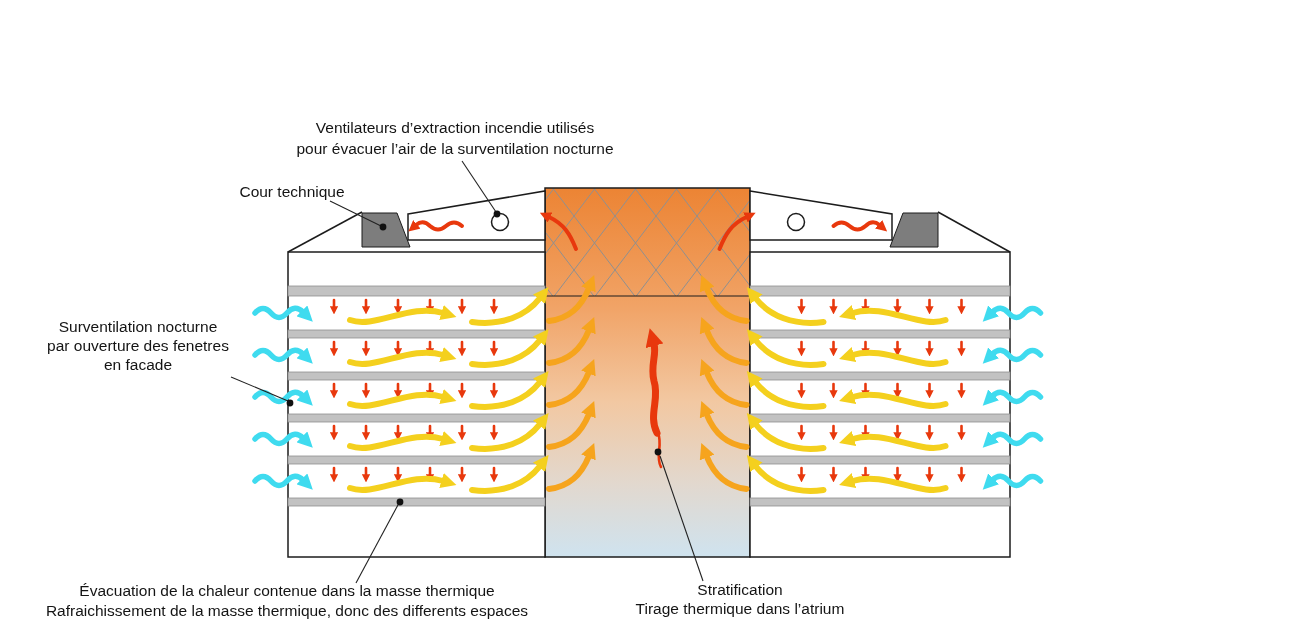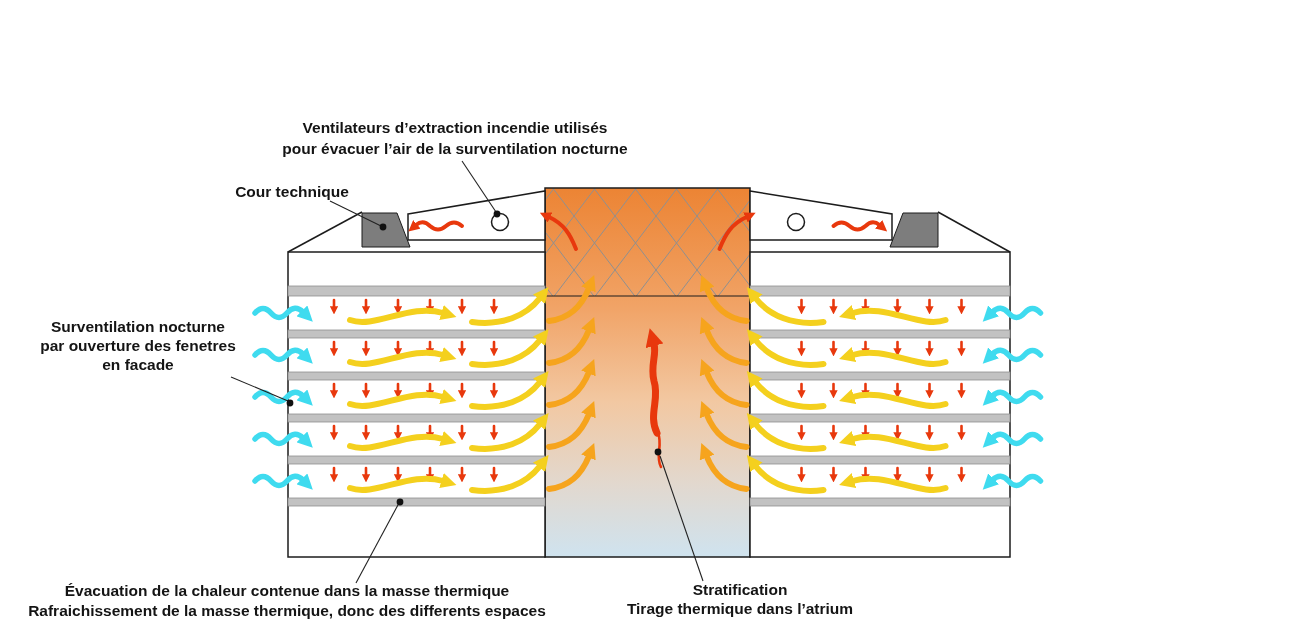--- a/index.html
+++ b/index.html
@@ -1,17 +1,17 @@
 <!DOCTYPE html>
 <html style="--fresh_air: #3fdbef; --warm_air: #f4d01e; --rising_air: #f6a41d; --heat: #e8380d; --atrium_top: #ec8434; --atrium_bottom: #cfe3ef; --slab: #c2c2c2; --structure: #7d7d7d; --outline: #1c1c1c;"><head>
 <meta charset="utf-8">
 <style>
   html,body{margin:0;padding:0;background:#fff;}
   .stage{position:relative;width:1300px;height:636px;background:#fff;overflow:hidden;
-         font-family:"Liberation Sans",sans-serif;font-weight:bold;}
+         font-family:"Liberation Sans",sans-serif;}
   svg{display:block;}
   svg text{font-family:"Liberation Sans",sans-serif;font-size:15.5px;fill:#141414;}
 
   .outline-shape{fill:#ffffff;stroke:var(--outline);stroke-width:1.5;}
   .oline{fill:none;stroke:var(--outline);stroke-width:1.5;}
   .oline-thin{fill:none;stroke:var(--outline);stroke-width:1;}
   .slab{fill:var(--slab);stroke:#8f8f8f;stroke-width:0.8;}
   .dark-wedge{fill:var(--structure);stroke:var(--outline);stroke-width:1;}
 
   .cyan-a{fill:none;stroke:var(--fresh_air);stroke-width:5.5;stroke-linecap:round;}

